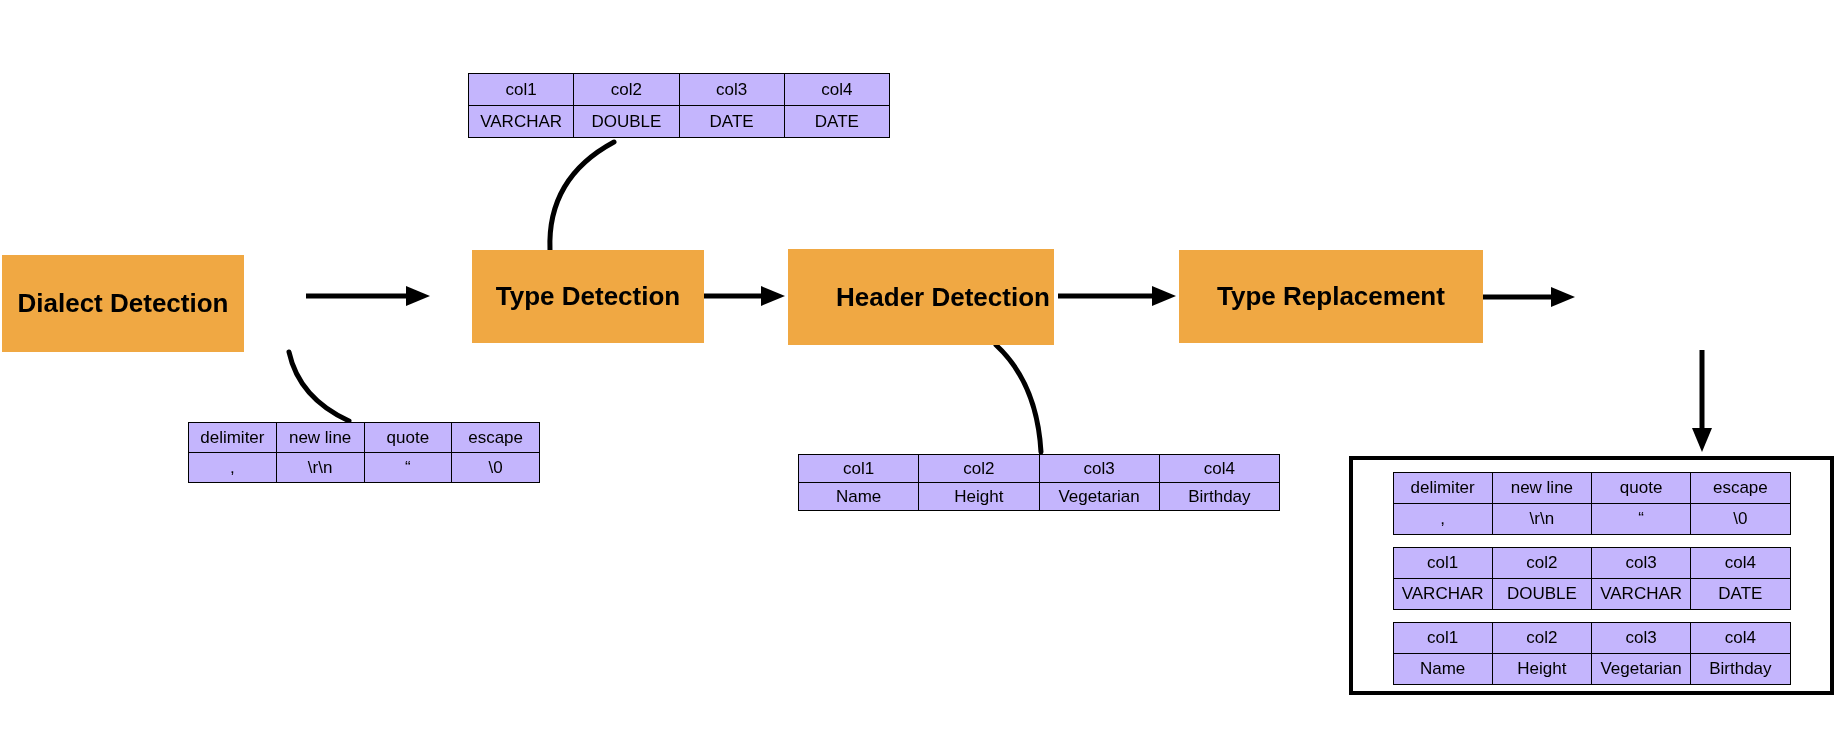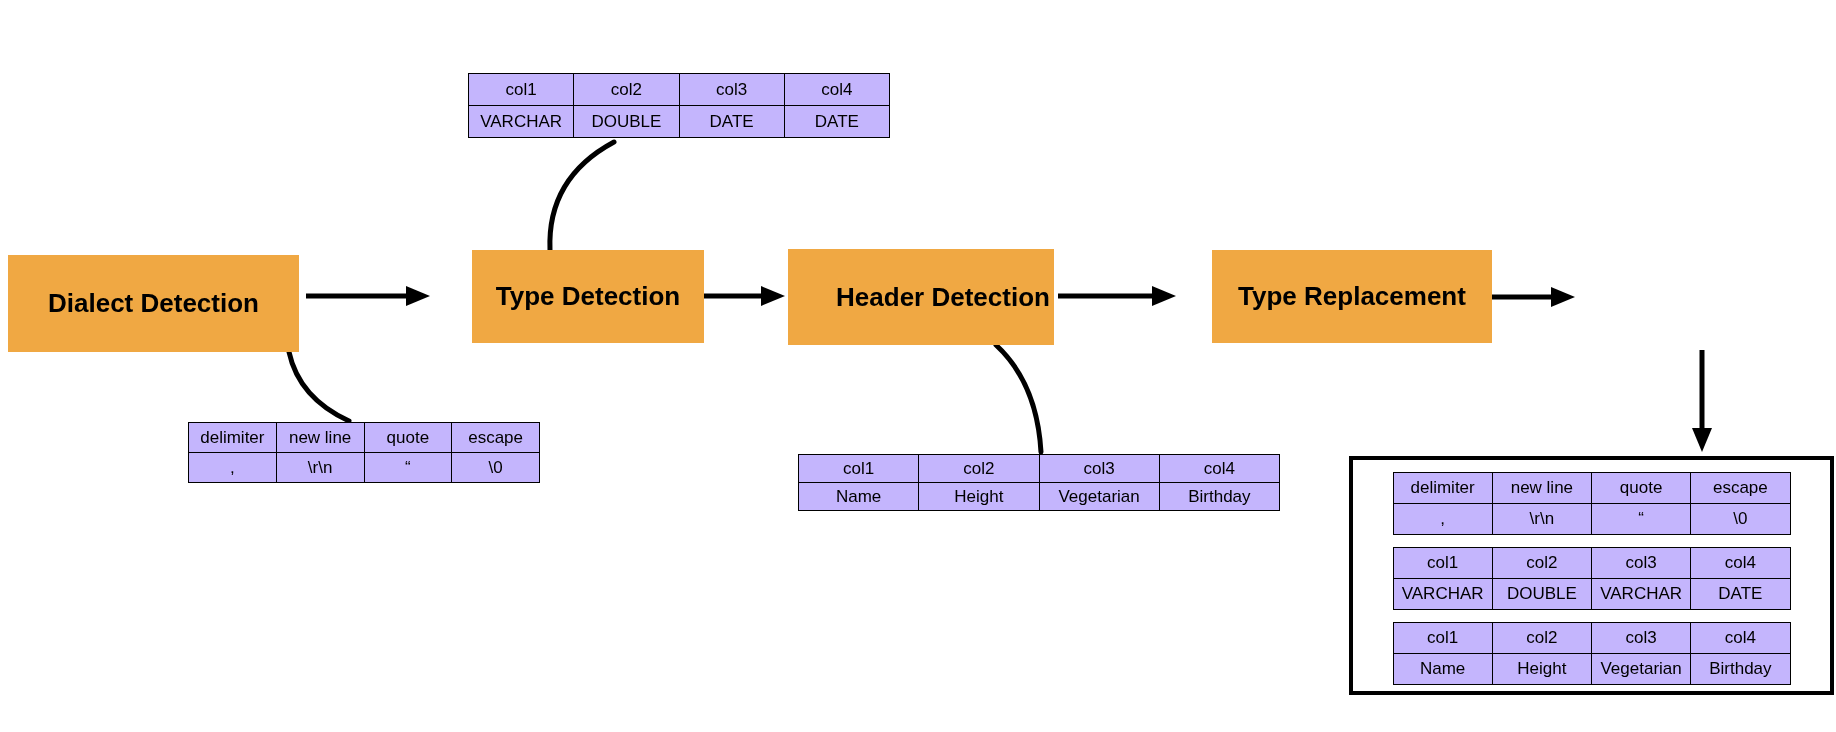--- a/index.html
+++ b/index.html
@@ -96,30 +96,30 @@
     <g>
       <line x1="1702" y1="350" x2="1702" y2="430" stroke="#000" stroke-width="5"></line>
       <polygon points="1702,452 1692,428 1712,428" fill="#000"></polygon>
     </g>
 
     <path d="M 289,352 Q 299,398 349,421" fill="none" stroke="#000" stroke-width="5" stroke-linecap="round"></path>
     <path d="M 550,250 Q 547,178 614,142" fill="none" stroke="#000" stroke-width="5" stroke-linecap="round"></path>
     <path d="M 996,345 Q 1037,383 1041,452" fill="none" stroke="#000" stroke-width="5" stroke-linecap="round"></path>
   </svg>
 
-  <div class="stage" style="left:8px;top:255px;width:291px;height:97px;">
+  <div class="stage" style="left:2px;top:255px;width:242px;height:97px;">
     <span class="stage-label">Dialect Detection</span>
   </div>
   <div class="stage" style="left:432px;top:250px;width:232px;height:93px;margin-left:40px;">
     <span class="stage-label">Type Detection</span>
   </div>
   <div class="stage" style="left:788px;top:249px;width:266px;height:96px;padding-left:44px;">
     <span class="stage-label">Header Detection</span>
   </div>
-  <div class="stage" style="left:1212px;top:250px;width:280px;height:93px;">
+  <div class="stage" style="left:1179px;top:250px;width:304px;height:93px;">
     <span class="stage-label">Type Replacement</span>
   </div>
 
   <table class="tbl rows32" style="left:468px;top:73px;width:422px;">
     <tbody>
         <tr>
       <td>col1</td>
       <td>col2</td>
       <td>col3</td>
       <td>col4</td>

